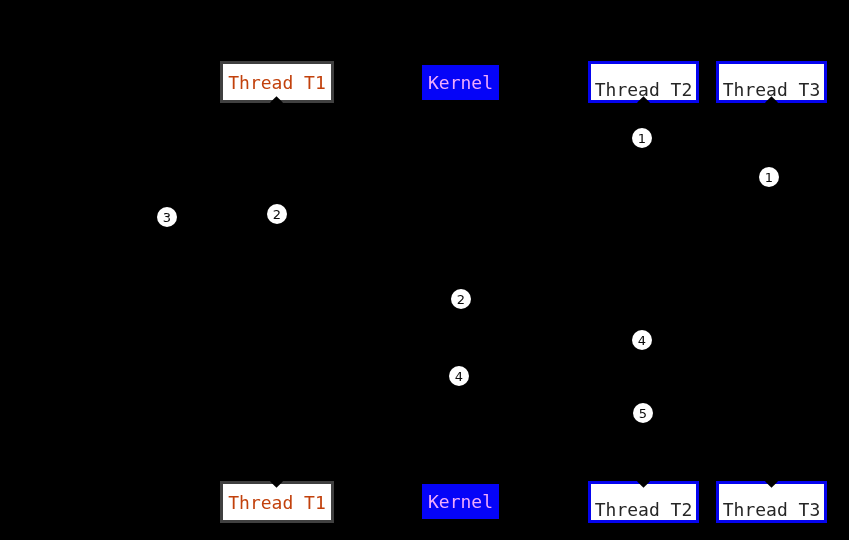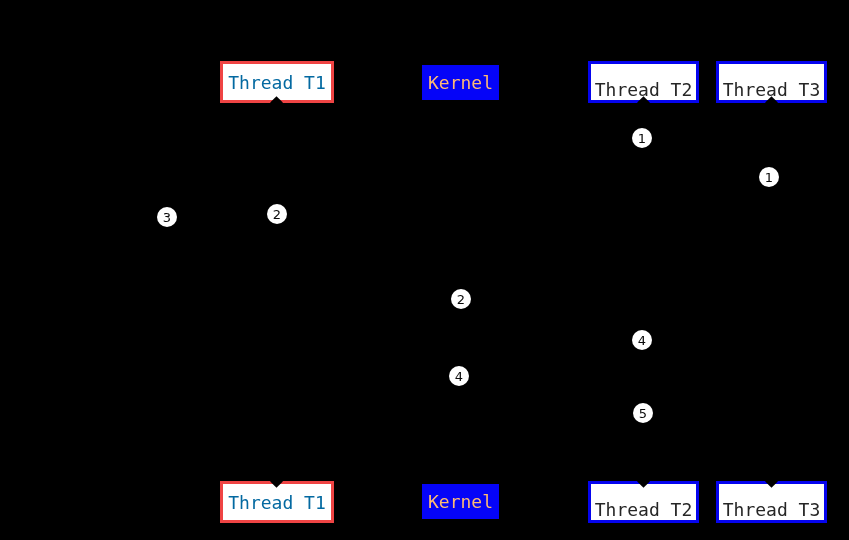--- a/index.html
+++ b/index.html
@@ -20,32 +20,32 @@
     box-sizing: border-box;
     display: flex;
     align-items: center;
     justify-content: center;
     font-size: 18px;
     white-space: nowrap;
     z-index: 1;
   }
   .box.red-outline {
     background: #ffffff;
-    border: 3px solid #ef4444;
-    color: #0369a1;
+    border: 3px solid #404040;
+    color: #c2410c;
   }
   .box.blue-outline {
     background: #ffffff;
     border: 3px solid #0504ee;
     color: #262626;
     align-items: flex-end;
   }
   .box.blue-filled {
     background: #0504f8;
-    color: #fdba74;
+    color: #f0abfc;
   }
   .marker {
     position: absolute;
     width: 20px;
     height: 20px;
     border-radius: 50%;
     background: #ffffff;
     color: #0a0a0a;
     display: flex;
     align-items: center;

